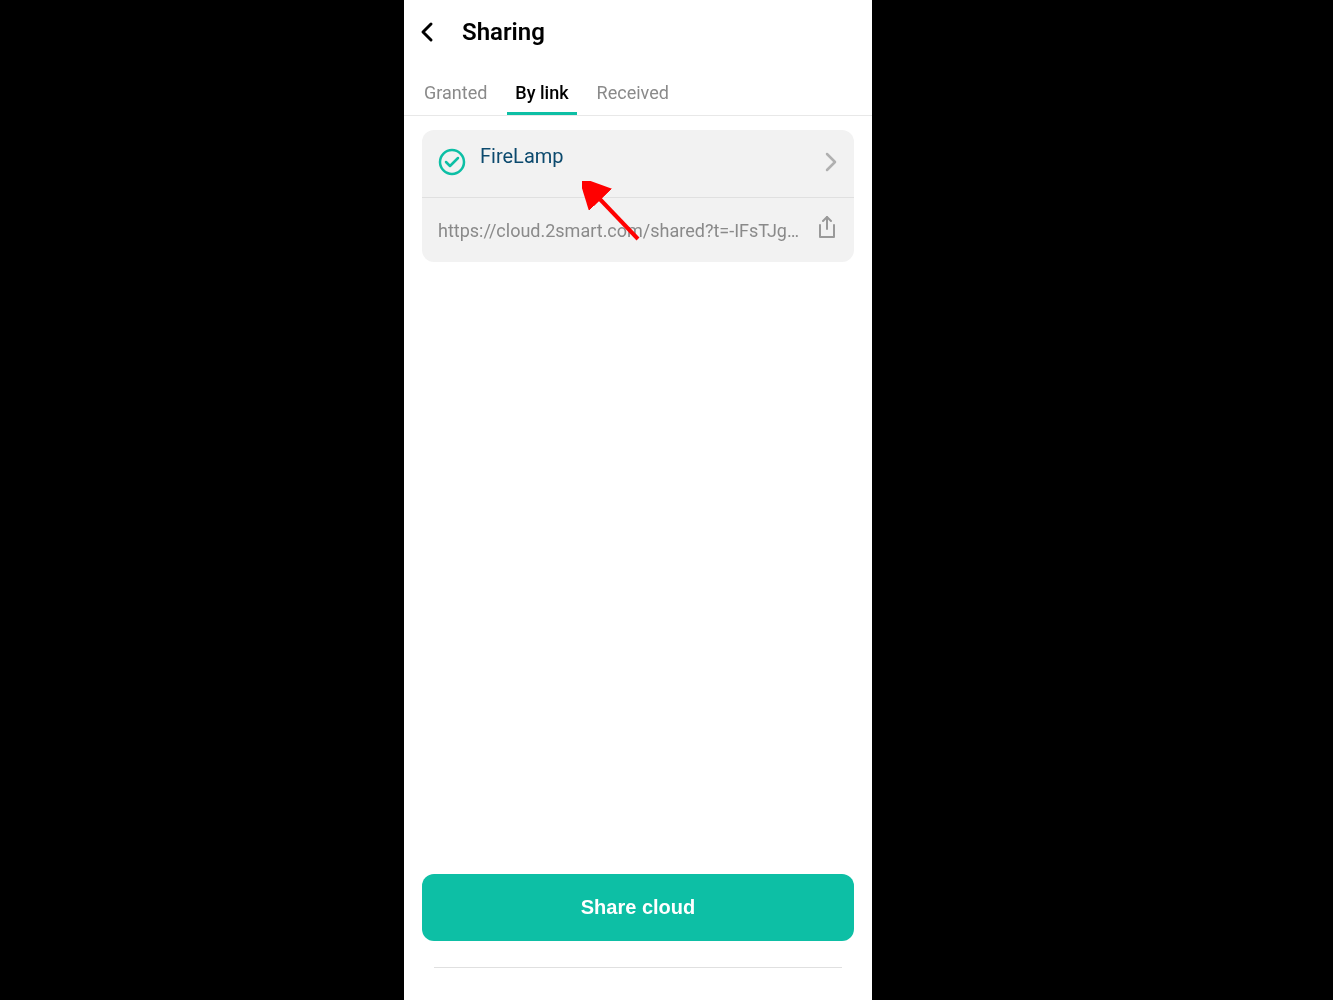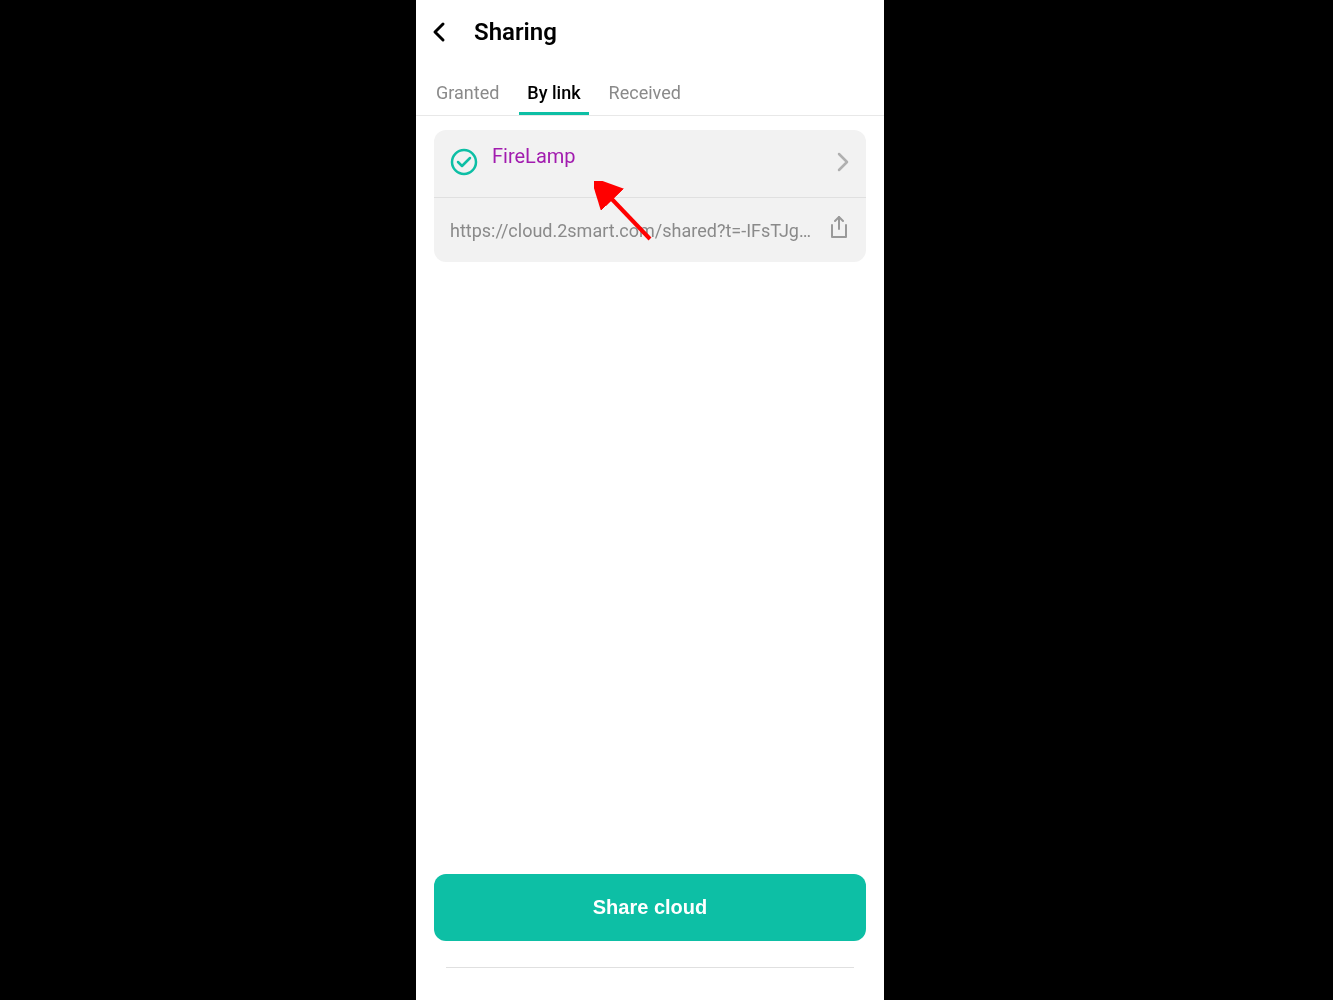--- a/index.html
+++ b/index.html
@@ -12,21 +12,21 @@
       width: 1333px;
       height: 1000px;
       background: #000000;
       font-family: -apple-system, BlinkMacSystemFont, 'Segoe UI', Roboto, sans-serif;
       position: relative;
       overflow: hidden;
     }
     
     .phone-container {
       position: absolute;
-      left: 416px;
+      left: 404px;
       top: 0;
       width: 468px;
       height: 1000px;
       background: #ffffff;
       display: flex;
       flex-direction: column;
     }
     
     .header {
       display: flex;
@@ -101,21 +101,21 @@
     .check-icon-wrapper {
       flex-shrink: 0;
     }
     
     .card-text {
       flex: 1;
     }
     
     .card-title {
       font-size: 20px;
-      color: #a21caf;
+      color: #0c4a6e;
       margin-bottom: 15px;
     }
     
     .card-status {
       font-size: 16px;
       color: #0dbfa5;
     }
     
     .chevron-icon {
       flex-shrink: 0;

